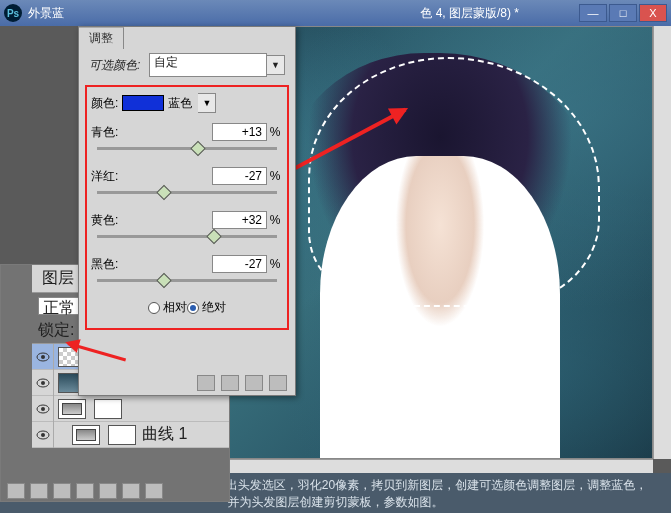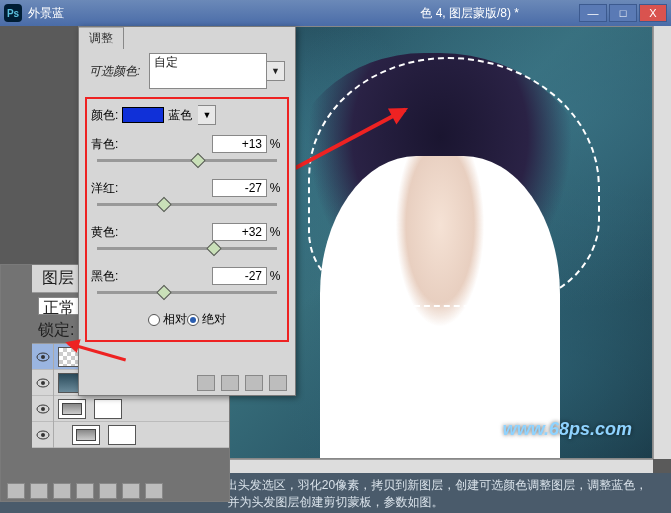--- a/index.html
+++ b/index.html
@@ -1,18 +1,18 @@
 <!DOCTYPE html>
 <html><head>
 <meta charset="utf-8">
 <style>
 * { box-sizing: border-box; margin: 0; padding: 0; font-family: "Microsoft YaHei", sans-serif; }
 body { width: 671px; height: 513px; background: #4a5b6b; overflow: hidden; position: relative; }
 .titlebar { height: 26px; background: linear-gradient(#6b89b8, #4a6ca8); display: flex; align-items: center; padding: 0 4px; color: #fff; font-size: 12px; }
-.ps-logo { width: 18px; height: 18px; background: #001d34; color: #5bc0de; font-weight: bold; font-size: 10px; display: flex; align-items: center; justify-content: center; margin-right: 6px; border-radius: 4px; }
+.ps-logo { width: 18px; height: 18px; background: #001d34; color: #5bc0de; font-weight: bold; font-size: 10px; display: flex; align-items: center; justify-content: center; margin-right: 6px; border-radius: 9px; }
 .tb-gap { flex: 1; }
 .winbtns { display: flex; gap: 2px; }
 .winbtn { width: 28px; height: 18px; background: #5a7ab5; border: 1px solid #3c5a8f; display: flex; align-items: center; justify-content: center; color: #fff; font-size: 11px; }
 .winbtn.close { background: #d9534f; }
 .main { position: relative; width: 671px; height: 447px; background: #5a5a5a; }
 .canvas-area { position: absolute; left: 78px; top: 0; right: 18px; bottom: 14px; background: #fff; border: 1px solid #888; overflow: hidden; }
 .photo { width: 100%; height: 100%; background: linear-gradient(135deg, #1a3544 0%, #2a5868 30%, #376d7a 50%, #2a5868 70%, #17323f 100%); position: relative; }
 .leaves { position: absolute; inset: 0; background: radial-gradient(ellipse at 20% 30%, rgba(70,140,160,.6), transparent 40%), radial-gradient(ellipse at 85% 20%, rgba(60,120,140,.55), transparent 40%), radial-gradient(ellipse at 80% 80%, rgba(50,110,130,.5), transparent 40%); }
 .person { position: absolute; left: 42%; top: 30%; width: 42%; height: 80%; background: radial-gradient(ellipse at 50% 20%, #f5e2d5 0%, #e8cfc0 20%, transparent 26%), linear-gradient(#fff, #fff); border-radius: 40% 40% 0 0; }
 .hair { position: absolute; left: 36%; top: 6%; width: 54%; height: 65%; background: radial-gradient(ellipse at 50% 30%, #1a1530 0%, #2a2245 40%, transparent 60%); border-radius: 45% 50% 30% 20%; }
@@ -20,21 +20,21 @@
 .arrow-line { position: absolute; left: 220px; top: 180px; width: 210px; height: 4px; background: #e22; transform: rotate(-28deg); transform-origin: left center; }
 .arrow-head { position: absolute; right: -3px; top: -7px; width: 0; height: 0; border-left: 18px solid #e22; border-top: 9px solid transparent; border-bottom: 9px solid transparent; }
 .watermark { position: absolute; right: 20px; bottom: 18px; color: #8fd3ff; font-size: 18px; font-style: italic; font-weight: bold; text-shadow: 0 0 4px rgba(0,0,0,.6); }
 .scroll-v { position: absolute; right: 0; top: 0; width: 18px; bottom: 14px; background: #ddd; border-left: 1px solid #999; }
 .scroll-h { position: absolute; left: 78px; right: 18px; bottom: 0; height: 14px; background: #ddd; border-top: 1px solid #999; }
 
 .adj-panel { position: absolute; left: 78px; top: 0; width: 218px; height: 370px; background: #d6d6d6; border: 1px solid #7a7a7a; box-shadow: 2px 2px 6px rgba(0,0,0,.4); z-index: 5; }
 .adj-tab { display: inline-block; background: #d6d6d6; padding: 2px 10px; font-size: 12px; color: #333; border-top: 1px solid #aaa; border-right: 1px solid #888; }
 .adj-row { display: flex; align-items: center; padding: 4px 10px; font-size: 12px; color: #222; }
 .adj-label { width: 60px; font-style: italic; }
-.adj-select { flex: 1; height: 36px; background: #fff; border: 1px solid #888; font-size: 12px; padding: 0 4px; }
+.adj-select { flex: 1; height: 24px; background: #fff; border: 1px solid #888; font-size: 12px; padding: 0 4px; }
 .adj-arrow { width: 18px; height: 20px; background: #e8e8e8; border: 1px solid #888; border-left: none; display: flex; align-items: center; justify-content: center; font-size: 9px; }
 .redbox { margin: 4px 6px; border: 2px solid #e22; padding: 6px 4px 12px 4px; }
 .color-row { display: flex; align-items: center; font-size: 12px; margin-bottom: 10px; }
 .color-swatch { width: 42px; height: 16px; background: #1030d8; border: 1px solid #000; margin: 0 4px; }
 .slider-group { margin: 6px 0 12px 0; }
 .slider-row { display: flex; align-items: center; font-size: 12px; margin-bottom: 2px; }
 .slider-label { width: 45px; }
 .slider-val { width: 55px; height: 18px; background: #fff; border: 1px solid #888; text-align: right; padding: 0 4px; font-size: 12px; margin-left: auto; }
 .slider-pct { width: 16px; text-align: center; }
 .slider-track { position: relative; height: 12px; margin: 0 6px 0 6px; }
@@ -90,21 +90,20 @@
 </div>
 
 <div class="main">
 
   <div class="canvas-area">
     <div class="photo">
       <div class="leaves"></div>
       <div class="hair"></div>
       <div class="person"></div>
       <div class="selection"></div>
-      <div class="watermark">www.68ps.com</div>
     </div>
   </div>
   <div class="scroll-v"></div>
   <div class="scroll-h"></div>
 
   <div class="arrow-line">
       <div class="arrow-head"></div>
     </div>
 
   <div class="adj-panel">
@@ -234,20 +233,21 @@
       <div class="layer">
         <div class="eye">
             <svg viewBox="0 0 14 10">
               <ellipse cx="7" cy="5" rx="6" ry="4" fill="none" stroke="#333"></ellipse>
               <circle cx="7" cy="5" r="2" fill="#333"></circle>
             </svg>
           </div>
         <div class="indent"></div>
         <div class="thumb adj"></div>
         <div class="thumb" style="background:#fff"></div>
+        <span class="lname">曲线 1</span>
       </div>
     </div>
     <div class="lp-footer">
       <div class="lp-fico"></div>
       <div class="lp-fico"></div>
       <div class="lp-fico"></div>
       <div class="lp-fico"></div>
       <div class="lp-fico"></div>
       <div class="lp-fico"></div>
       <div class="lp-fico"></div>

